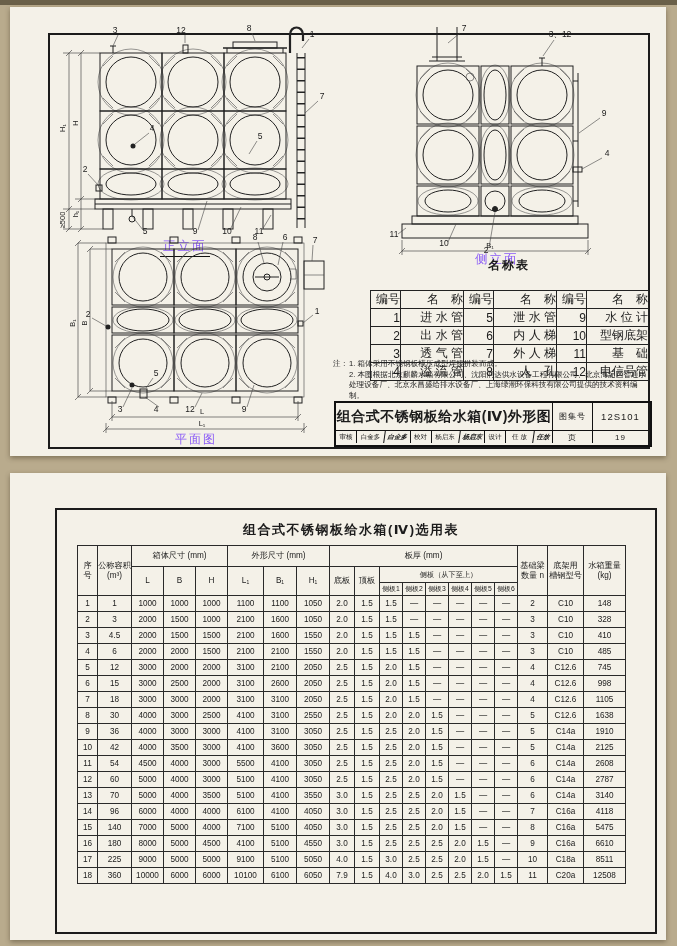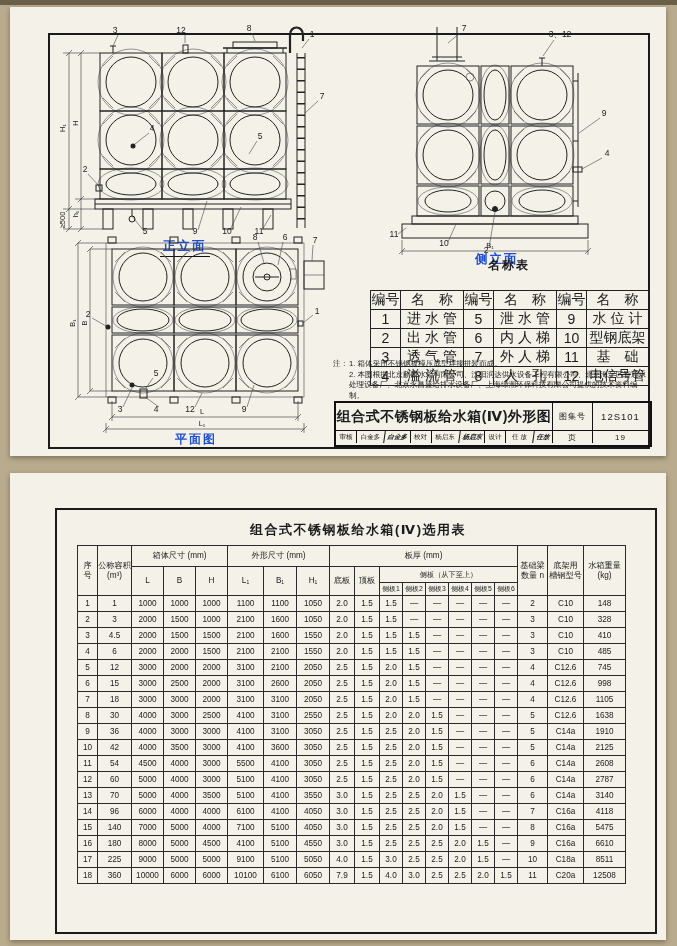--- a/index.html
+++ b/index.html
@@ -15,27 +15,27 @@
   .frame{position:absolute;border:2px solid #1b1b1b}
   #frame1{left:38px;top:26px;width:598px;height:412px}
   #frame2{left:45px;top:35px;width:598px;height:422px}
   svg{position:absolute;overflow:visible}
   svg text{font-size:8.5px;fill:#1b1b1b;font-family:"Liberation Sans","DejaVu Sans",sans-serif}
   svg .dimtext{font-size:7.5px}
   .ln{stroke:#222;stroke-width:1;fill:none}
   .thin{stroke:#444;stroke-width:.6;fill:none}
   .bulge{stroke:#555;stroke-width:.6;fill:none}
   .dim{stroke:#333;stroke-width:.6;fill:none}
-  .cap{position:absolute;font-weight:bold;font-size:12.5px;letter-spacing:2px;color:#1d4ed8}
+  .cap{position:absolute;font-weight:normal;font-size:12.5px;letter-spacing:2px;color:#8b5cf6}
   .cap.u{border-bottom:1.5px solid #111;padding:0 3px 1px}
   
   #name-block{position:absolute;left:360px;top:250px;width:278px}
   #name-title{text-align:center;font-weight:bold;font-size:12px;letter-spacing:2px;margin-bottom:16px}
   #name-table{border-collapse:collapse;width:278px;table-layout:fixed}
-  #name-table th,#name-table td{border:1px solid #222;text-align:center;font-size:14px;font-weight:normal;height:16px;padding:0}
+  #name-table th,#name-table td{border:1px solid #222;text-align:right;font-size:12px;font-weight:normal;height:16px;padding:0}
   
   .notes{position:absolute;display:flex;font-size:7.6px;line-height:1.4;color:#222}
   .notes .nlab{flex:0 0 16px;white-space:nowrap}
   .notes .nitems div{margin:0}
   #notes1{left:323px;top:352px;width:317px}
   
   .tb{position:absolute;border:2px solid #111;display:grid;background:transparent}
   #tb1{left:324px;top:394px;width:314px;height:42px;grid-template-columns:216px 40px 56px;grid-template-rows:27px 13px}
   .tb>div{border-left:1.2px solid #111;border-top:1.2px solid #111;display:flex;align-items:center;justify-content:center;overflow:hidden}
   .tb>div:nth-child(1),.tb>div:nth-child(2),.tb>div:nth-child(3){border-top:none}
@@ -44,21 +44,21 @@
   #tb1 .bigtitle{font-size:14px}
   .tb .small{font-size:8px;letter-spacing:1px}
   .tb .atlasno{font-size:9.5px;letter-spacing:1px}
   .sigrow{display:flex;width:100%;height:100%;align-items:stretch}
   .sigrow span{border-left:1px solid #111;display:flex;align-items:center;justify-content:center;font-size:6.5px;white-space:nowrap;overflow:hidden}
   .sigrow span:first-child{border-left:none}
   .s-role{flex:0 0 20px}
   .s-name{flex:0 0 27px}
   .s-script{flex:1 1 auto;font-style:italic;font-weight:bold;font-size:7.5px;transform:skewX(-8deg)}
   
-  #sel-title{position:absolute;left:49px;top:48px;width:598px;text-align:center;font-size:13px;font-weight:bold;letter-spacing:1.5px}
+  #sel-title{position:absolute;left:42px;top:48px;width:598px;text-align:center;font-size:13px;font-weight:bold;letter-spacing:1.5px}
   #sel-table{position:absolute;left:67px;top:72px;border-collapse:collapse;table-layout:fixed;border:1.5px solid #111}
   #sel-table th,#sel-table td{border:1px solid #2a2a2a;text-align:center;padding:0;font-weight:normal;font-size:8.2px;line-height:1.1}
   #sel-table thead tr:nth-child(1) th{height:20px}
   #sel-table thead tr:nth-child(2) th{height:15px}
   #sel-table thead tr:nth-child(3) th{height:12px;font-size:6.8px}
   #sel-table tbody tr{height:16px}
   #sel-table .pre{white-space:pre-line}
 </style>
 </head>
 <body>

